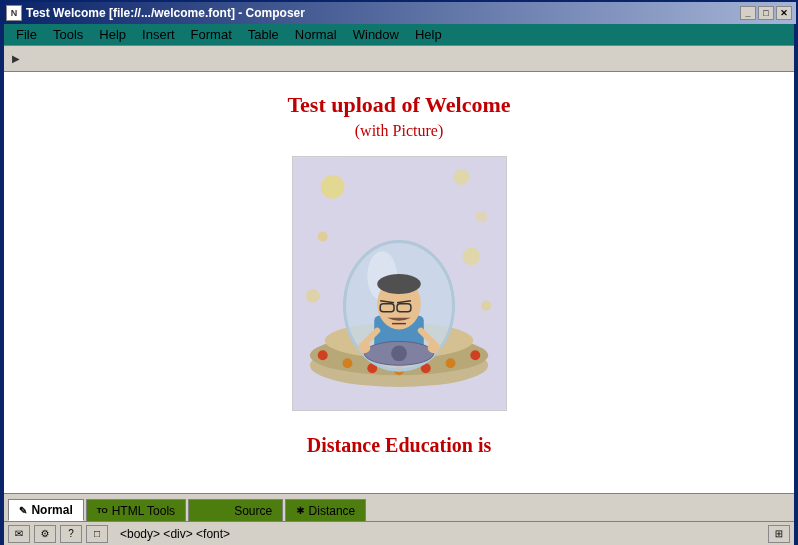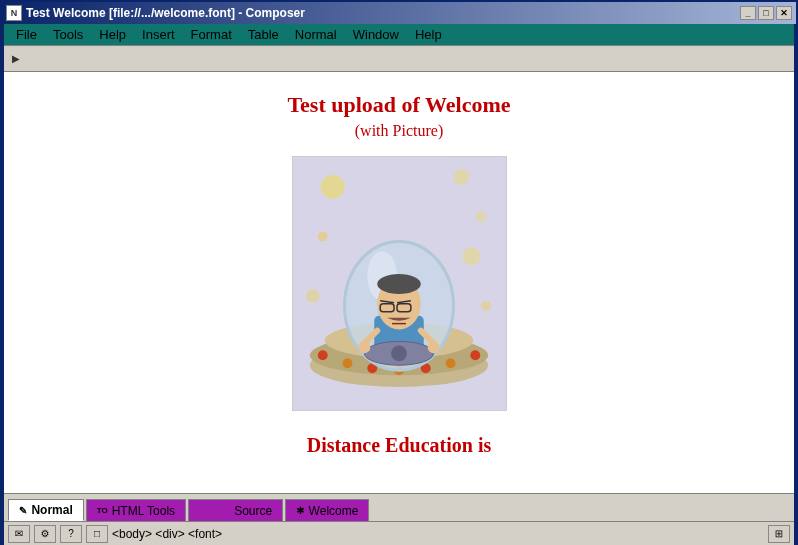--- a/index.html
+++ b/index.html
@@ -136,21 +136,21 @@
       display: flex;
       align-items: flex-end;
       border-top: 1px solid #808080;
       padding: 0 4px;
     }
     .tab {
       display: flex;
       align-items: center;
       gap: 4px;
       padding: 3px 10px;
-      background: #a21caf;
+      background: #4d7c0f;
       border: 1px solid #808080;
       border-bottom: none;
       cursor: pointer;
       font-size: 12px;
       height: 22px;
       margin-right: 2px;
     }
     .tab.active {
       background: white;
       border-bottom: 1px solid white;
@@ -307,32 +307,32 @@
       <div class="tab">
         <span class="tab-icon" style="font-size:8px;font-weight:bold;">TO</span>
         <span>HTML Tools</span>
       </div>
       <div class="tab">
         <span class="tab-icon" style="font-size:8px;margin-top:32px;">&lt;HTML&gt;</span>
         <span>Source</span>
       </div>
       <div class="tab">
         <span class="tab-icon">✱</span>
-        <span>Welcome</span>
+        <span>Distance</span>
       </div>
     </div>
 
     <div class="status-bottom">
       <div class="status-left">
         <div class="status-icons">
           <div class="status-icon-btn">✉</div>
           <div class="status-icon-btn">⚙</div>
           <div class="status-icon-btn">?</div>
           <div class="status-icon-btn">□</div>
         </div>
-        <span style="margin-left:0;">&lt;body&gt; &lt;div&gt; &lt;font&gt;</span>
+        <span style="margin-left:8px;">&lt;body&gt; &lt;div&gt; &lt;font&gt;</span>
       </div>
       <div style="display:flex;gap:2px;">
         <div class="status-icon-btn">⊞</div>
       </div>
     </div>
   </div>
 </div>
 
 </body></html>

